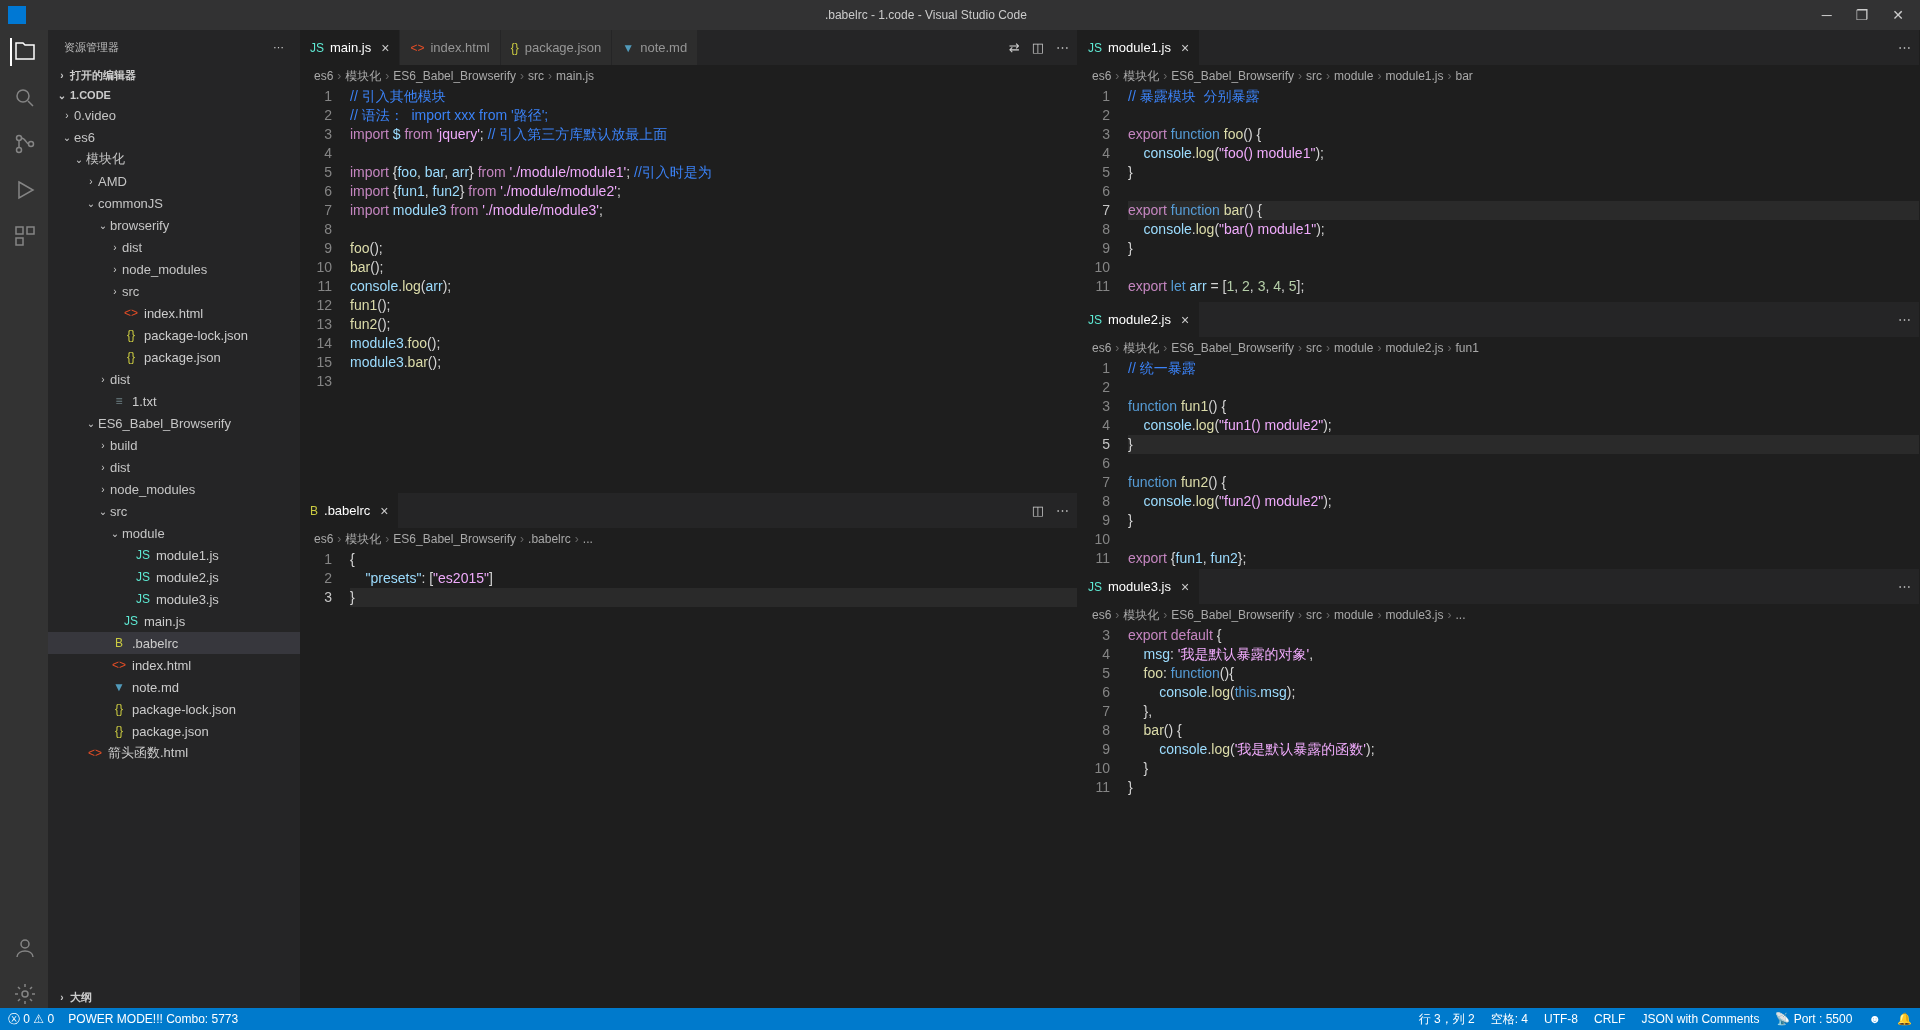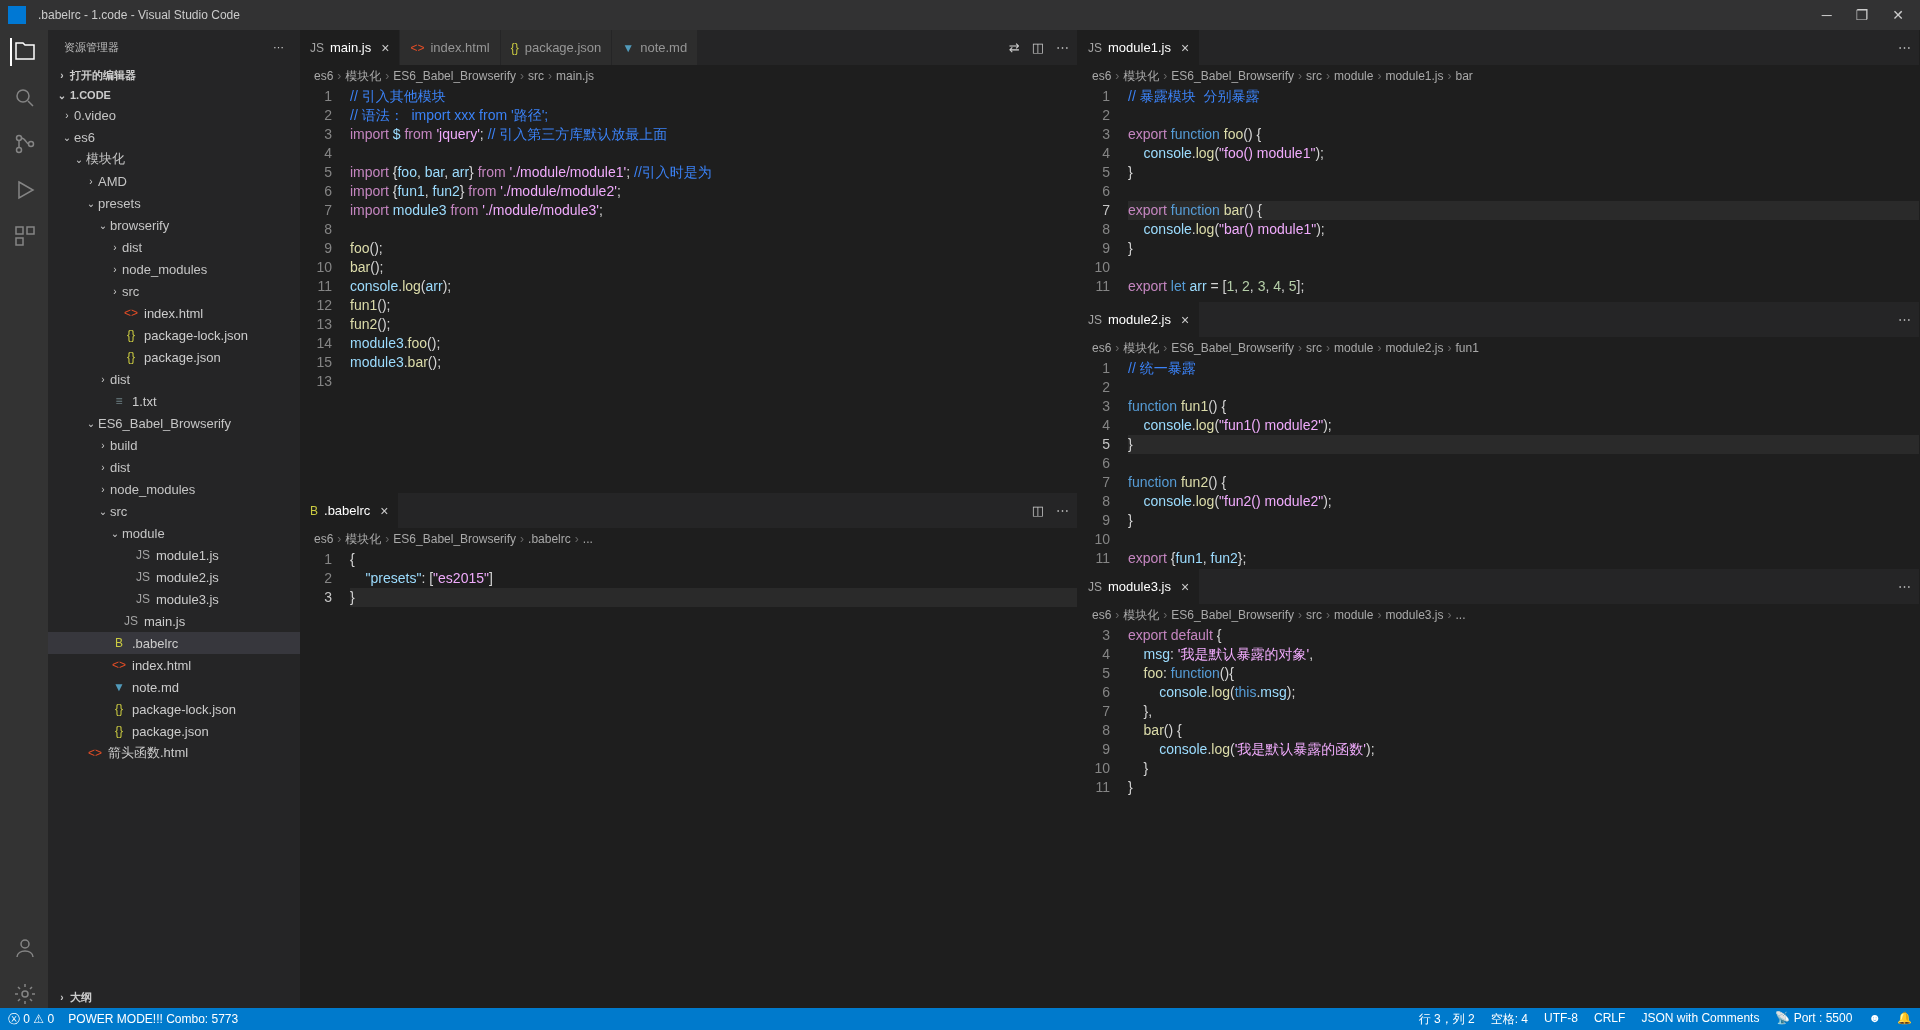--- a/index.html
+++ b/index.html
@@ -1,41 +1,41 @@
 <!DOCTYPE html>
 <html><head>
 <meta charset="utf-8">
 <style>
 *{box-sizing:border-box;margin:0;padding:0;font-family:'Segoe UI',Arial,sans-serif}
 body{background:#1e1e1e;color:#ccc;font-size:13px;overflow:hidden;width:1920px;height:1030px;display:flex;flex-direction:column}
 .titlebar{height:30px;background:#323233;display:flex;align-items:center;padding:0 8px;color:#ccc;font-size:12px}
 .titlebar .logo{width:18px;height:18px;background:#0078d4;margin-right:12px}
 .titlebar .menu{display:flex;gap:4px}
 .titlebar .menu span{padding:4px 8px;cursor:pointer}
-.titlebar .center{flex:1;color:#ccc}
+.titlebar .center{flex:1;text-align:center;color:#ccc}
 .titlebar .winbtns{display:flex;gap:24px;padding:0 8px}
 .titlebar .winbtns span{cursor:pointer;font-size:14px}
 .main{flex:1;display:flex;overflow:hidden}
 .activitybar{width:48px;background:#333333;display:flex;flex-direction:column;align-items:center;padding-top:8px;gap:18px}
 .activitybar .ico{width:28px;height:28px;display:flex;align-items:center;justify-content:center;color:#858585;cursor:pointer;border-left:2px solid transparent}
 .activitybar .ico.active{color:#fff;border-left:2px solid #fff}
 .activitybar .spacer{flex:1}
 .sidebar{width:252px;background:#252526;display:flex;flex-direction:column;overflow:hidden}
 .sidebar .title{height:35px;display:flex;align-items:center;padding:0 16px;font-size:11px;text-transform:uppercase;color:#bbb}
 .sidebar .title .dots{margin-left:auto;color:#ccc}
 .sidebar .section{padding:3px 0;font-size:13px;display:flex;align-items:center;cursor:pointer;color:#ccc}
 .sidebar .section .chev{width:16px;text-align:center;font-size:10px}
 .sidebar .section.bold{font-weight:bold;font-size:11px;padding-left:6px}
 .sidebar .tree{flex:1;overflow:auto;font-size:13px}
 .sidebar .tree .row{height:22px;display:flex;align-items:center;cursor:pointer;white-space:nowrap}
 .sidebar .tree .row.selected{background:#37373d}
 .sidebar .tree .chev{width:14px;text-align:center;font-size:10px;color:#ccc}
 .sidebar .tree .fico{width:18px;text-align:center;margin-right:4px;font-size:12px}
 .sidebar .tree .folder{color:#c5c5c5}
-.ic-js{color:#a3a3a3}
+.ic-js{color:#5eead4}
 .ic-html{color:#e44d26}
 .ic-json{color:#cbcb41}
 .ic-md{color:#519aba}
 .ic-babel{color:#cbcb41}
 .ic-txt{color:#6d8086}
 .editors{flex:1;display:flex;overflow:hidden}
 .egroup{display:flex;flex-direction:column;overflow:hidden;border-right:1px solid #1e1e1e}
 .egroup .tabs{height:35px;background:#252526;display:flex;align-items:stretch;overflow:hidden}
 .egroup .tab{display:flex;align-items:center;padding:0 10px;gap:6px;background:#2d2d2d;border-right:1px solid #252526;cursor:pointer;font-size:13px;color:#969696;white-space:nowrap}
 .egroup .tab.active{background:#1e1e1e;color:#fff}
@@ -59,21 +59,21 @@
 .c-blue{color:#569cd6}
 .left-split{display:flex;flex-direction:column;flex:0 0 778px}
 .left-split .top{flex:0 0 462px;display:flex;flex-direction:column}
 .left-split .bot{flex:1;display:flex;flex-direction:column;border-top:1px solid #1e1e1e}
 .right-split{flex:1;display:flex;flex-direction:column}
 .right-split .pane{display:flex;flex-direction:column;border-bottom:1px solid #1e1e1e}
 .right-split .pane:nth-child(1){flex:0 0 272px}
 .right-split .pane:nth-child(2){flex:0 0 267px}
 .right-split .pane:nth-child(3){flex:1}
 .statusbar{height:22px;background:#007acc;display:flex;align-items:center;padding:0 8px;color:#fff;font-size:12px;gap:14px}
-.statusbar .right{margin-left:auto;display:flex;gap:16px;align-items:flex-start}
+.statusbar .right{margin-left:auto;display:flex;gap:16px;align-items:center}
 .statusbar span{cursor:pointer}
 .hl-line{background:#2a2a2a}
 svg{width:24px;height:24px;fill:currentColor}
 </style>
 </head>
 <body>
 
 <div class="titlebar">
   <div class="logo"></div>
   <div class="center">.babelrc - 1.code - Visual Studio Code</div>
@@ -157,21 +157,21 @@
         <div class="row" style="padding-left: 24px;">
           <span class="chev">⌄</span>
           <span class="folder">模块化</span>
         </div>
         <div class="row" style="padding-left: 36px;">
           <span class="chev">›</span>
           <span class="folder">AMD</span>
         </div>
         <div class="row" style="padding-left: 36px;">
           <span class="chev">⌄</span>
-          <span class="folder">presets</span>
+          <span class="folder">commonJS</span>
         </div>
         <div class="row" style="padding-left: 48px;">
           <span class="chev">⌄</span>
           <span class="folder">browserify</span>
         </div>
         <div class="row" style="padding-left: 60px;">
           <span class="chev">›</span>
           <span class="folder">dist</span>
         </div>
         <div class="row" style="padding-left: 60px;">

